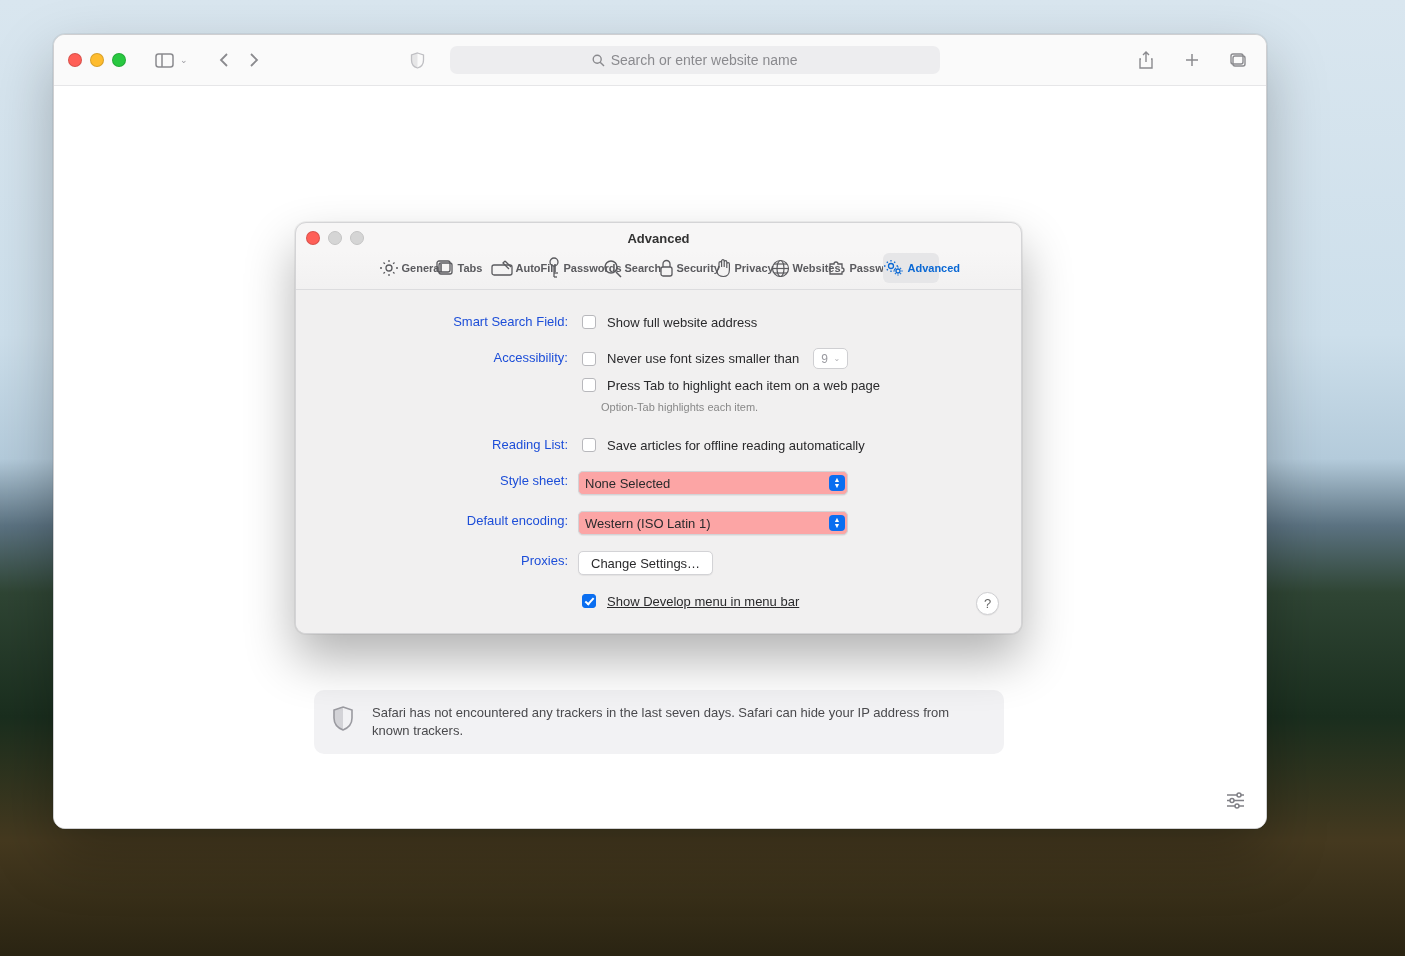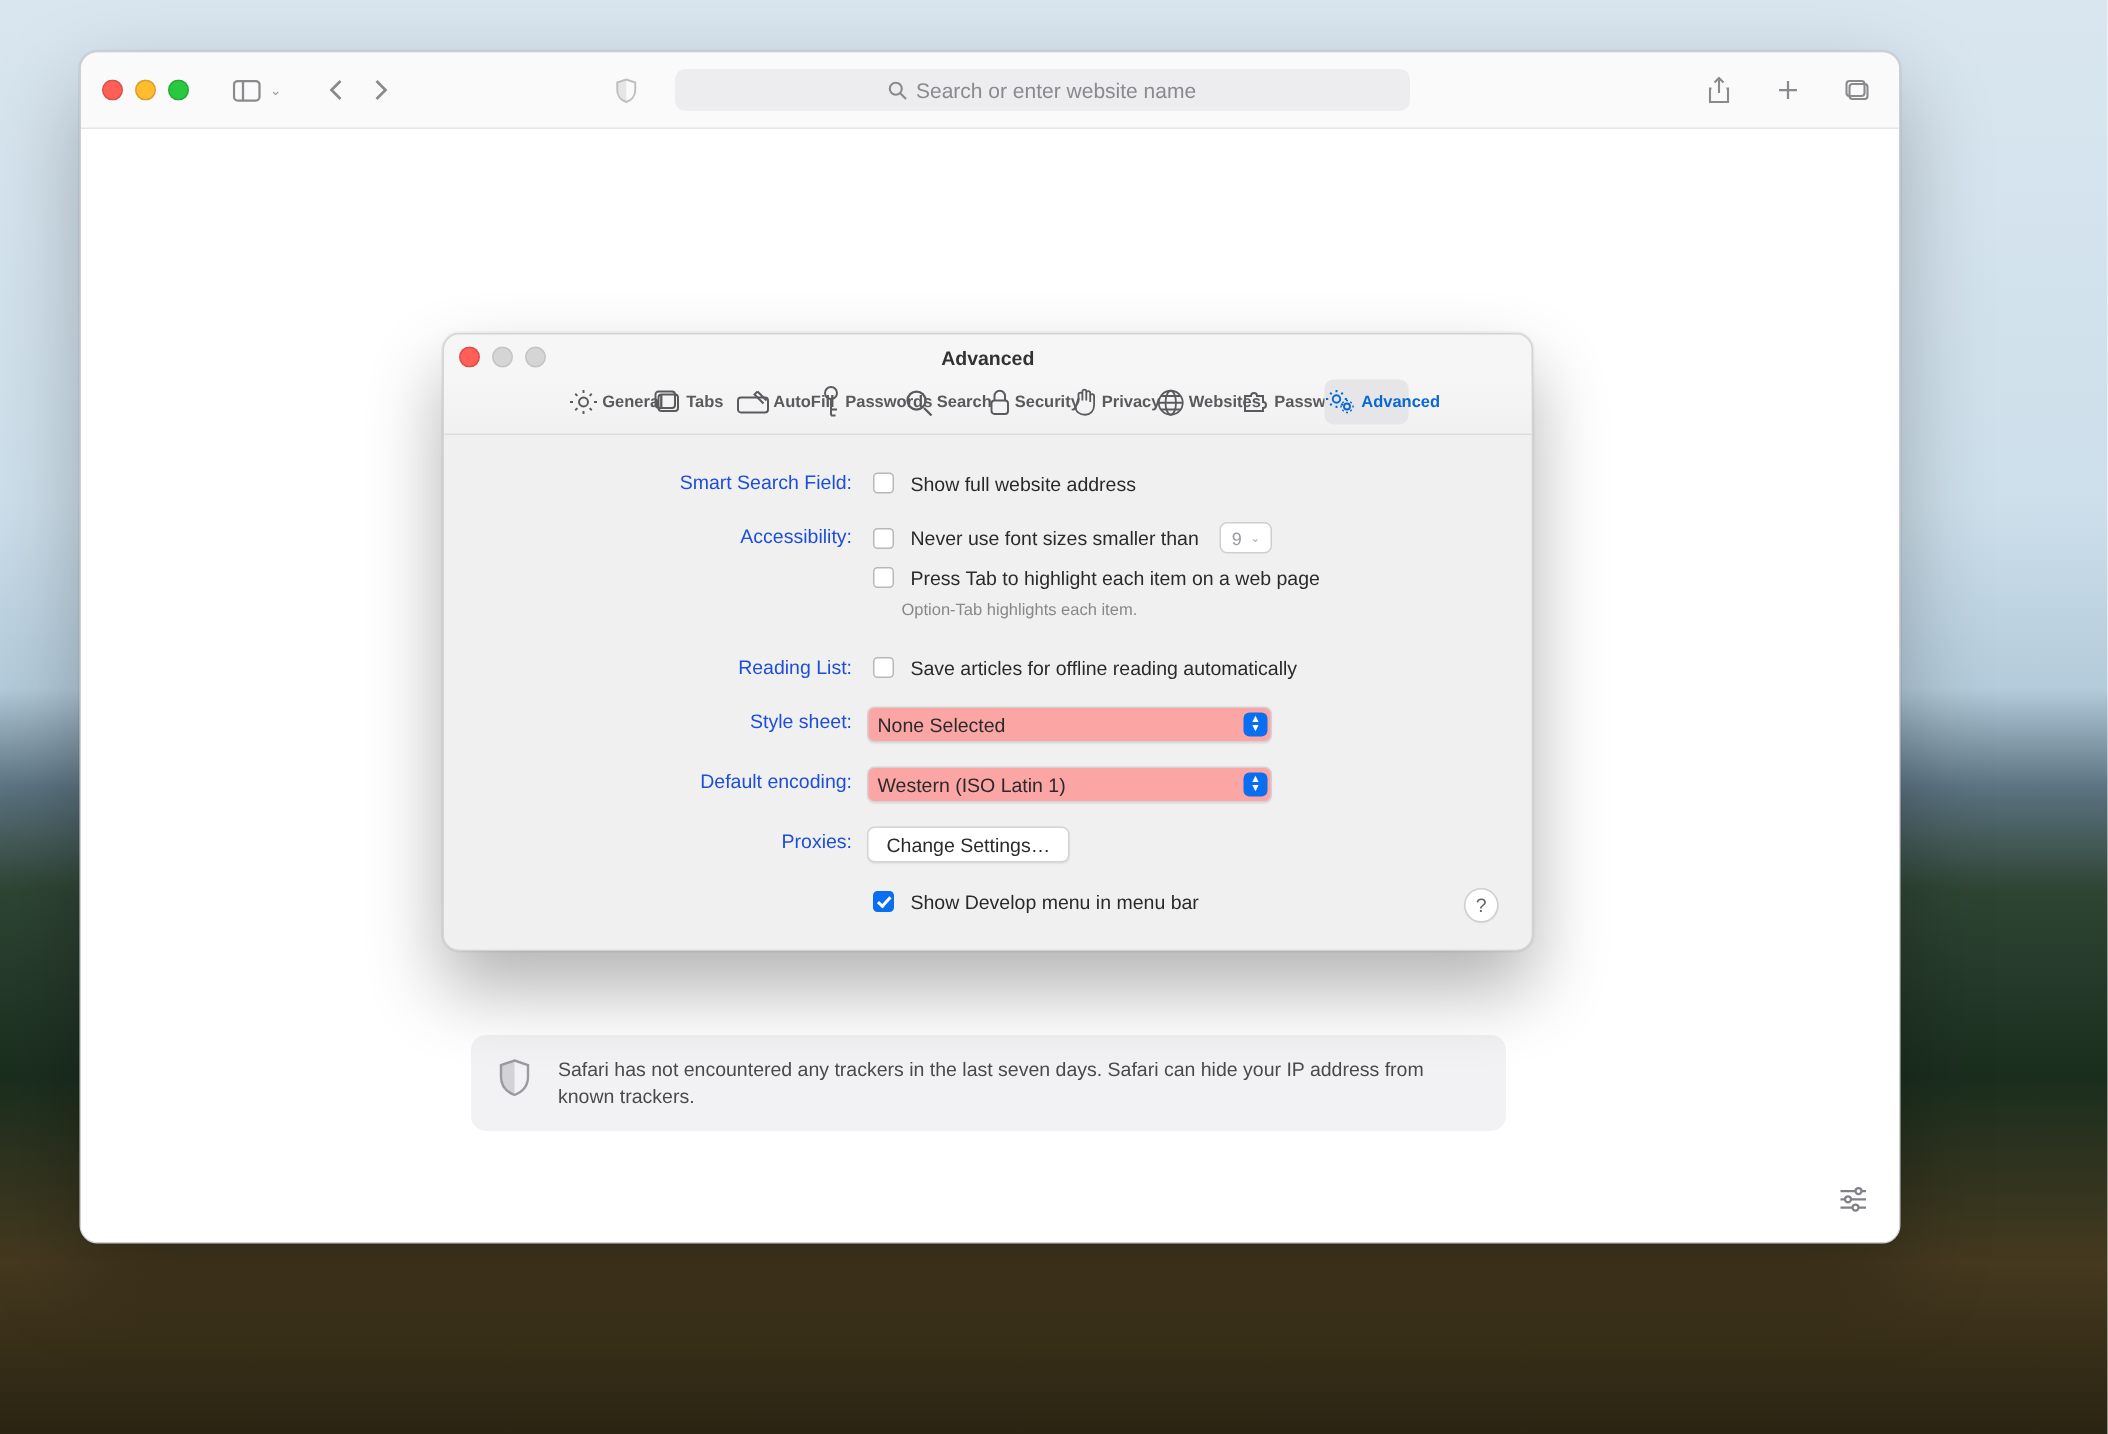--- a/index.html
+++ b/index.html
@@ -541,21 +541,21 @@
 
     <div class="row">
       <div class="row-label">Proxies:</div>
       <div>
         <div class="mac-button">
           <span>Change Settings…</span>
         </div>
       </div>
     </div>
 
-    <div class="row" style="margin-bottom:0; margin-top:0;">
+    <div class="row" style="margin-bottom:0; margin-top:0;text-decoration:underline;">
       <div class="row-label"></div>
       <div class="opt-col">
         <label class="opt">
           <input type="checkbox" class="mac-check" checked="" style="">
           <span>Show Develop menu in menu bar</span>
         </label>
       </div>
     </div>
 
     <div class="help-btn">

